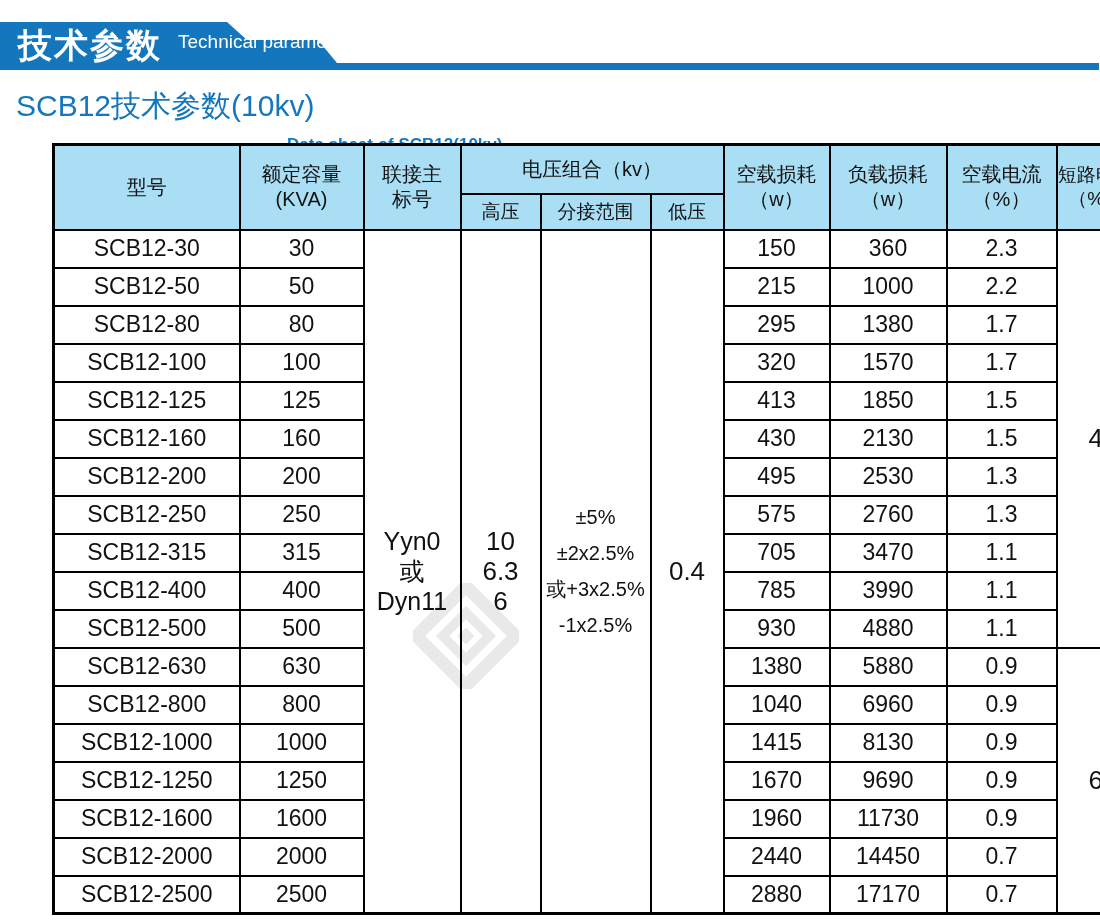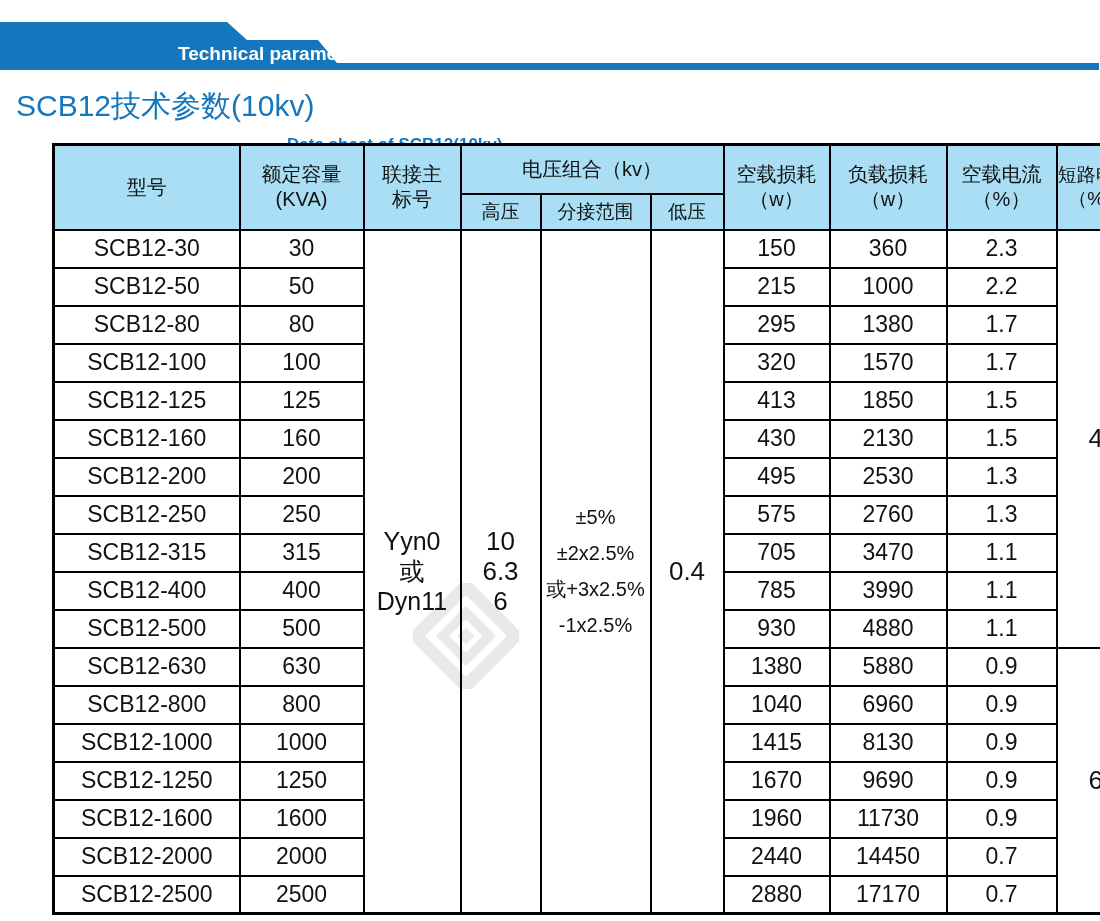--- a/index.html
+++ b/index.html
@@ -9,22 +9,22 @@
     overflow:hidden;
   }
   
   .banner{position:absolute;left:0;top:0;width:1100px;height:80px;}
   .banner svg{position:absolute;left:0;top:0;}
   .banner-title{
     position:absolute;left:18px;top:28px;color:#ffffff;
     font-size:34px;font-weight:700;letter-spacing:2px;line-height:1;
   }
   .banner-subtitle{
-    position:absolute;left:178px;top:44px;color:#ffffff;
-    font-size:19px;font-weight:700;line-height:1;
+    position:absolute;left:178px;top:32px;color:#ffffff;
+    font-size:19px;font-weight:400;line-height:1;
   }
   
   .section-title-cn{
     position:absolute;left:16px;top:90px;color:#1477bd;
     font-size:30px;font-weight:400;line-height:32px;
   }
   .section-title-en{
     position:absolute;left:287px;top:99px;color:#1477bd;
     font-size:17px;font-weight:700;line-height:20px;margin-top:36px;
   }
@@ -58,20 +58,21 @@
   td.hv,td.lv{font-size:26px;border-radius:15px;}
   td.merged-sc{font-size:26px;}
 </style>
 </head>
 <body>
 
 <div class="banner">
   <svg width="1100" height="80">
     <polygon points="0,22 227,22 247,40 318,40 337,63 1099,63 1099,70 0,70" fill="#1477bd"></polygon>
   </svg>
+  <div class="banner-title">技术参数</div>
   <div class="banner-subtitle">Technical parameter</div>
 </div>
 
 <div class="section-title-cn">SCB12技术参数(10kv)</div>
 <div class="section-title-en">Data sheet of SCB12(10kv)</div>
 
 <div class="watermark">
   <svg width="106" height="106" viewBox="0 0 100 100">
     <path d="M50,3 L97,50 L50,97 L3,50 Z" fill="none" stroke="#e9e9e9" stroke-width="12"></path>
     <path d="M50,28 L72,50 L50,72 L28,50 Z" fill="none" stroke="#e9e9e9" stroke-width="9"></path>

